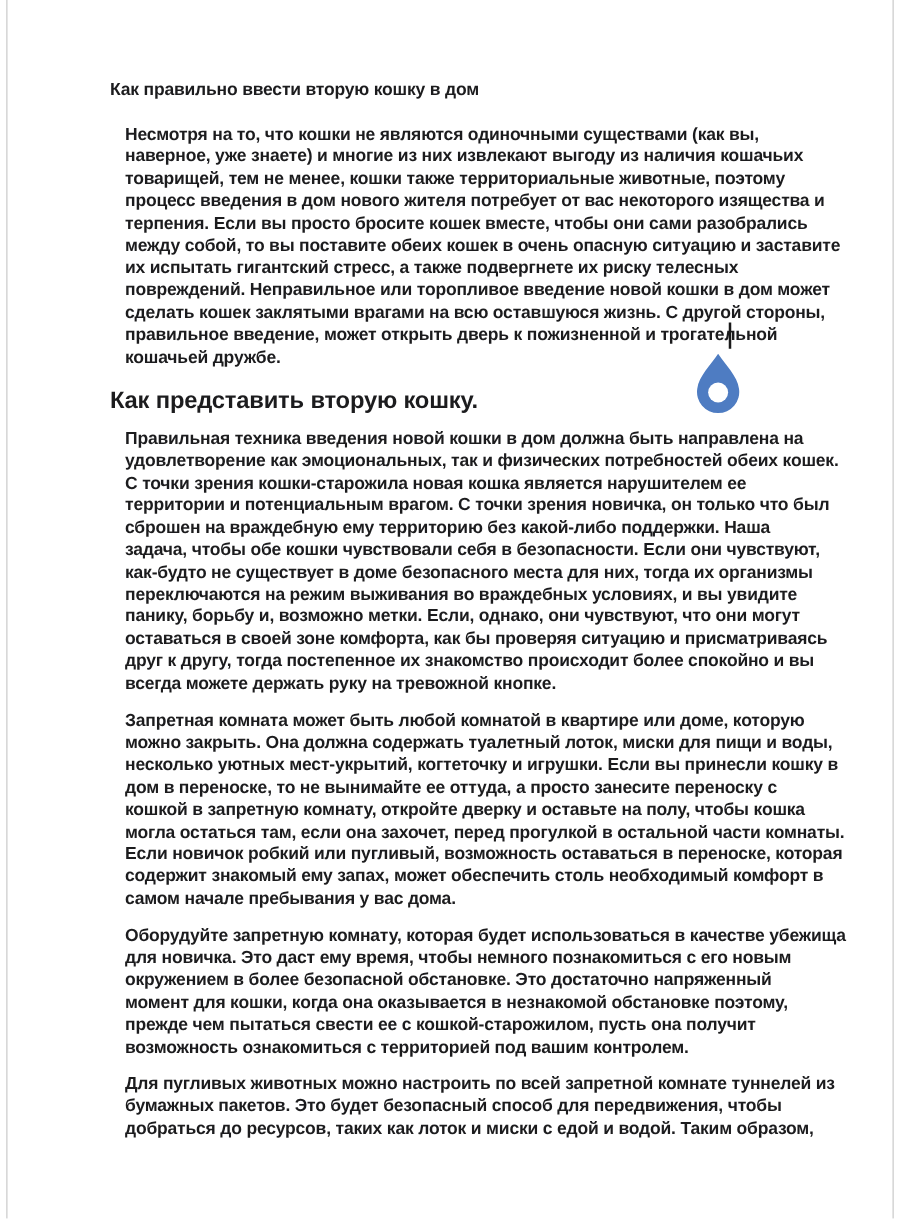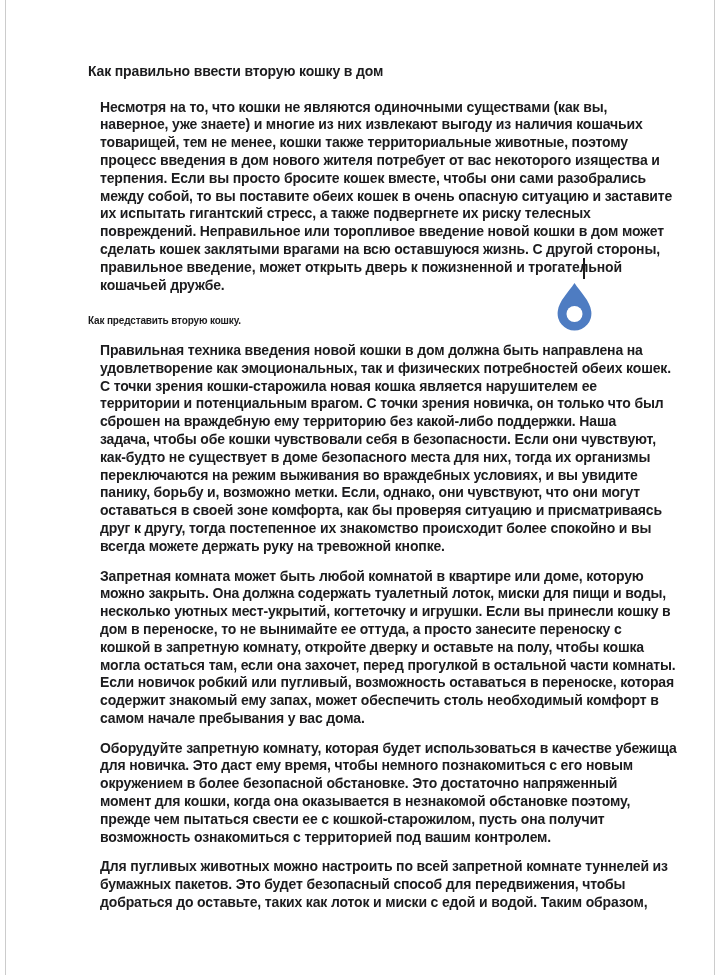--- a/index.html
+++ b/index.html
@@ -30,21 +30,21 @@
     line-height: 17.8px;
     letter-spacing: -0.15px;
   }
   .doc-title {
     font-size: 14px;
     font-weight: 700;
     margin: 0 0 17.8px 0;
     white-space: pre;
   }
   .section-heading {
-    font-size: 10px;
+    font-size: 19px;
     font-weight: 700;
     margin: 17.8px 0 0 0;
     white-space: pre;
   }
   .para {
     margin: 12px;
     white-space: pre;
     font-weight: bold;
   }
   .caret {
@@ -116,21 +116,21 @@
 
     <p class="para">Оборудуйте запретную комнату, которая будет использоваться в качестве убежища
 для новичка. Это даст ему время, чтобы немного познакомиться с его новым
 окружением в более безопасной обстановке. Это достаточно напряженный
 момент для кошки, когда она оказывается в незнакомой обстановке поэтому,
 прежде чем пытаться свести ее с кошкой-старожилом, пусть она получит
 возможность ознакомиться с территорией под вашим контролем.</p>
 
     <p class="para">Для пугливых животных можно настроить по всей запретной комнате туннелей из
 бумажных пакетов. Это будет безопасный способ для передвижения, чтобы
-добраться до оставьте, таких как лоток и миски с едой и водой. Таким образом,</p>
+добраться до ресурсов, таких как лоток и миски с едой и водой. Таким образом,</p>
 
   </div>
 
   <div class="caret"></div>
 
   <svg class="cursor-handle" viewBox="0 0 35 48" width="35" height="48">
     <path d="M17.5 0 C 11.5 9 2 18 0.8 28 A 16.9 16.9 0 1 0 34.2 28 C 33 18 23.5 9 17.5 0 Z" fill="#4e7cc2"></path>
     <circle cx="17.5" cy="31" r="8" fill="#ffffff"></circle>
   </svg>
 

